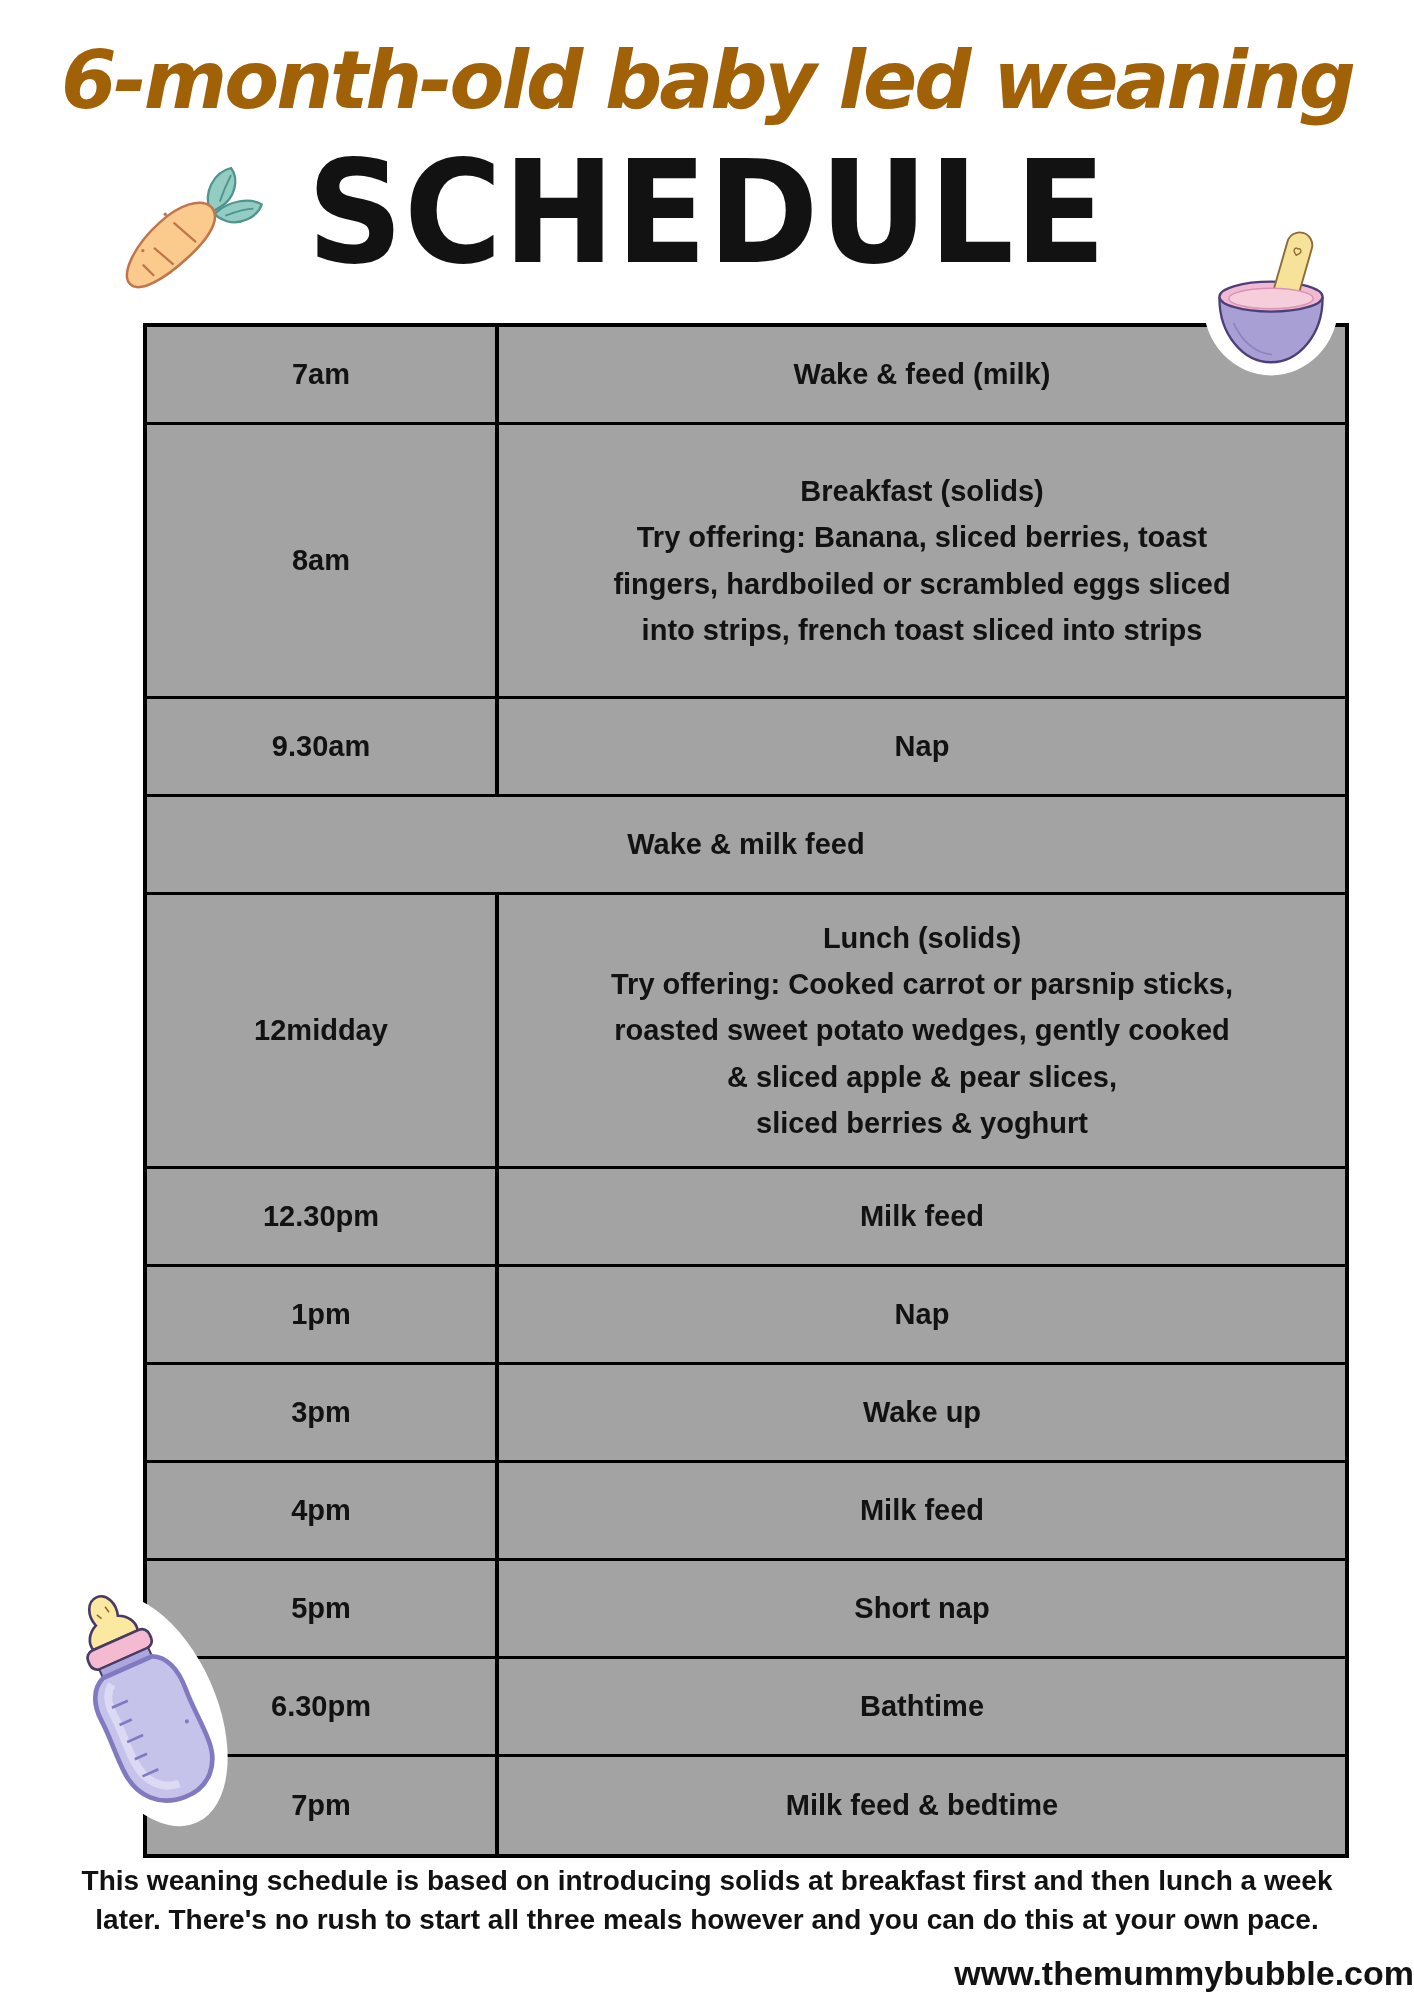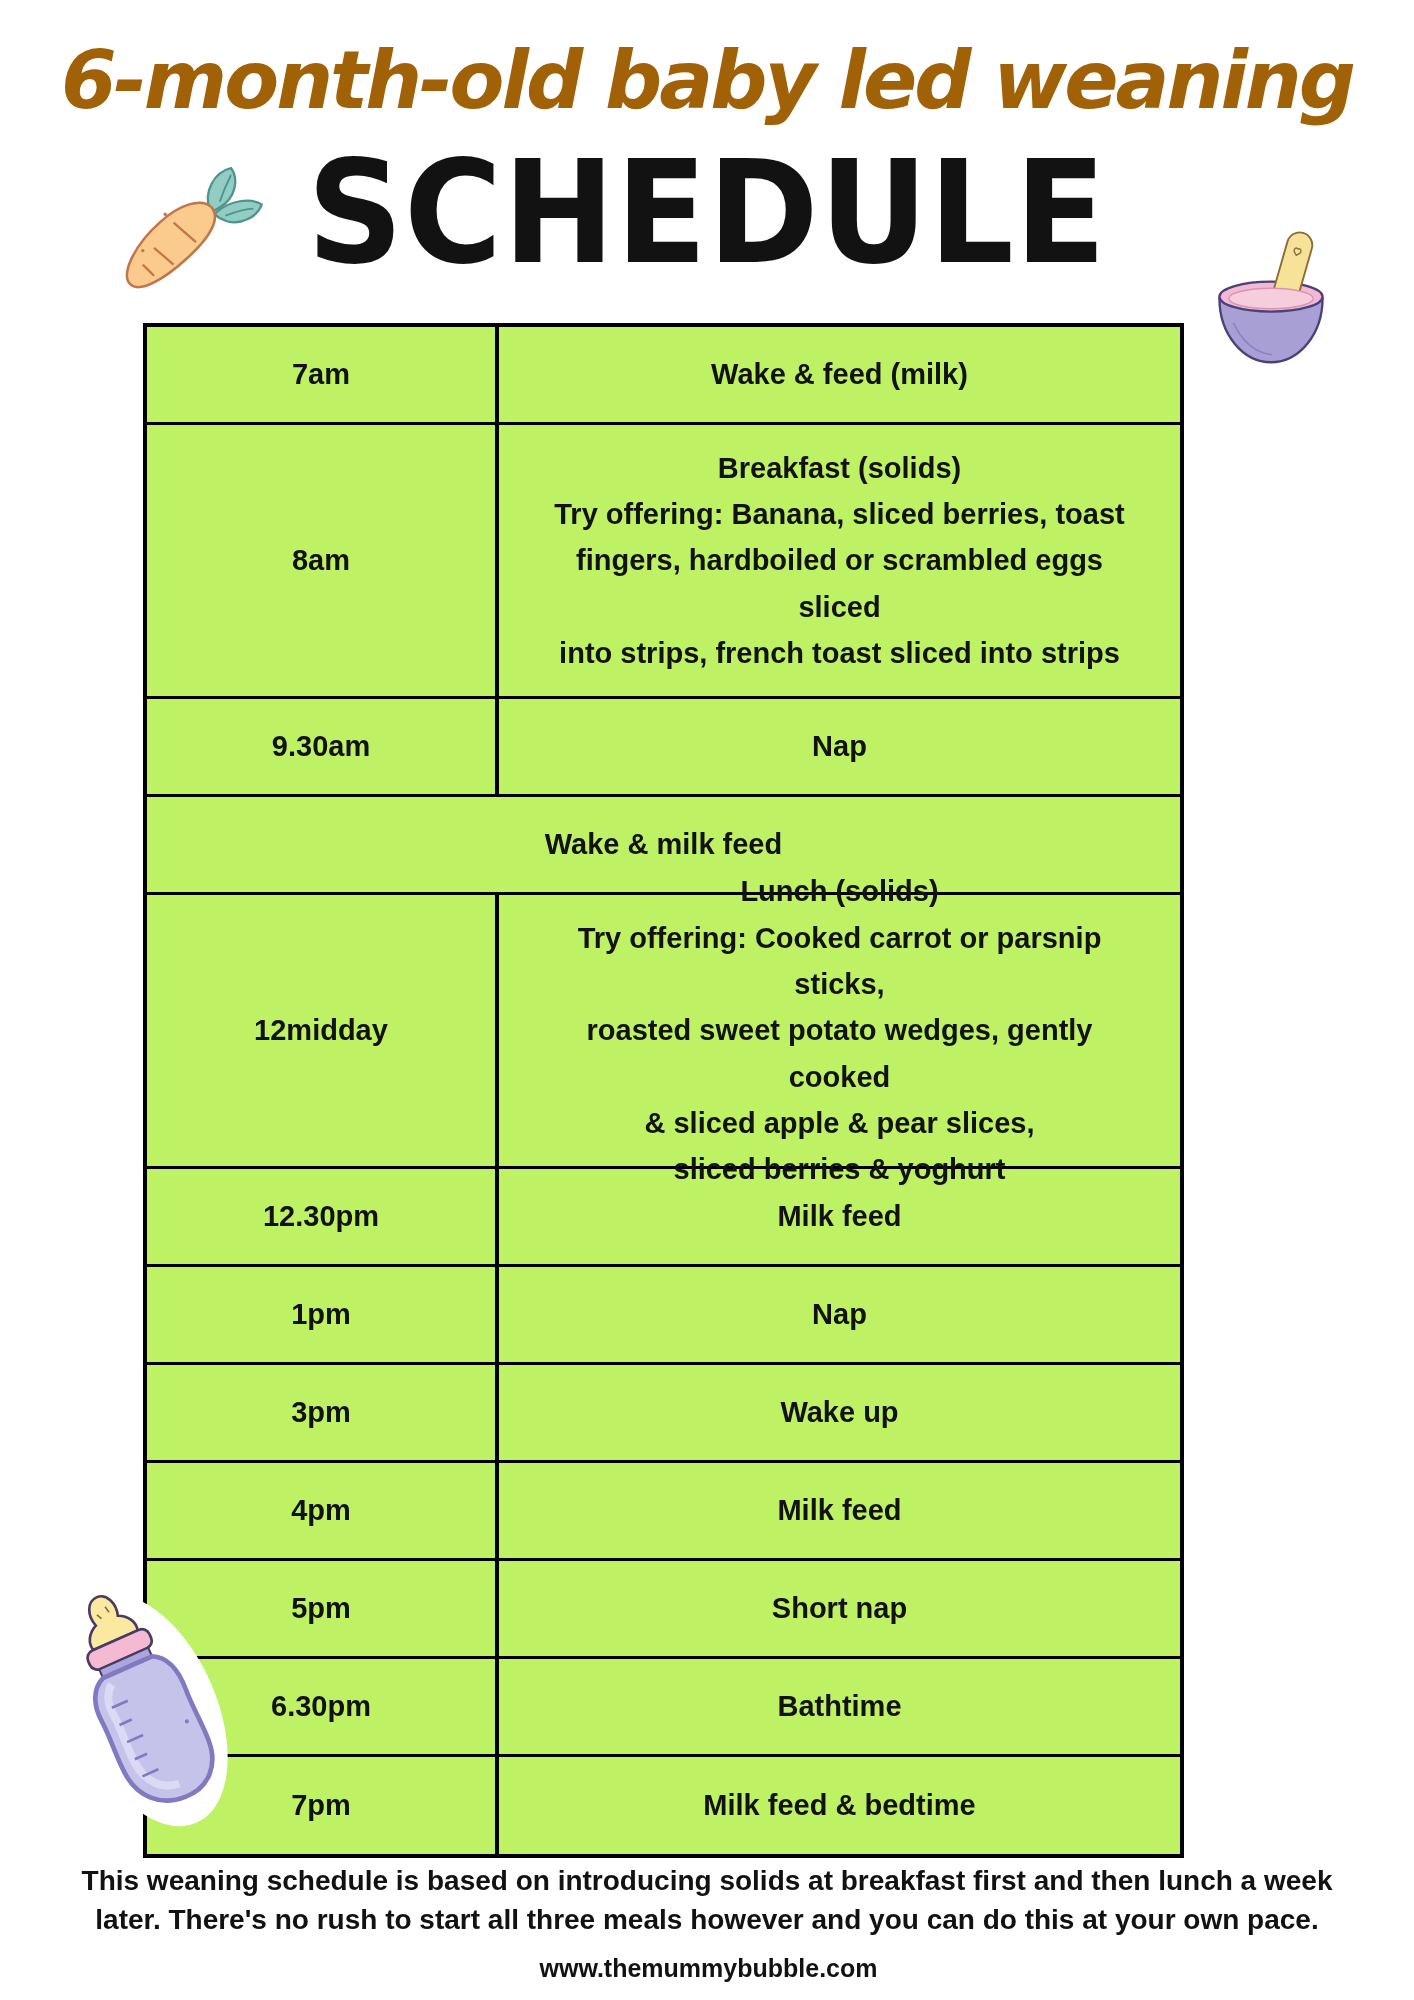--- a/index.html
+++ b/index.html
@@ -30,24 +30,24 @@
     color:#121212;
     transform:scaleX(0.94);
   }
   
   .carrot-wrap{position:absolute;left:112px;top:160px;width:168px;height:142px;}
   .bowl-wrap{position:absolute;left:1200px;top:231px;width:142px;height:150px;z-index:5;}
   .bottle-wrap{position:absolute;left:62px;top:1576px;width:196px;height:268px;z-index:5;}
   .carrot-wrap svg,.bowl-wrap svg,.bottle-wrap svg{width:100%;height:100%;display:block;}
   
   .schedule-table{
-    position:absolute;left:143px;top:323px;width:1041px;
+    position:absolute;left:143px;top:323px;width:1206px;
     box-sizing:border-box;
     border:4px solid #000;
-    background:#bef264;
+    background:#a3a3a3;
     z-index:1;
   }
   .row{
     display:flex;
     height:98px;
     box-sizing:border-box;
     border-bottom:3px solid #000;
   }
   .row.tall{height:274px;}
   .row.last{height:97px;border-bottom:none;}
@@ -71,22 +71,22 @@
   .footer-note{
     position:absolute;top:1862px;left:0;right:0;
     text-align:center;
     font-size:28px;font-weight:bold;
     line-height:1.38;
     white-space:pre-line;
     padding:0 14px;
   }
   .website{
     position:absolute;top:1954px;left:3px;right:0;
-    text-align:center;
-    font-size:25px;font-weight:bold;
+    text-align:right;
+    font-size:34px;font-weight:bold;
   }
 </style>
 </head>
 <body>
 
 <div class="page">
 
   <div class="script-title">6-month-old baby led weaning</div>
   <div class="main-title">SCHEDULE</div>
 

